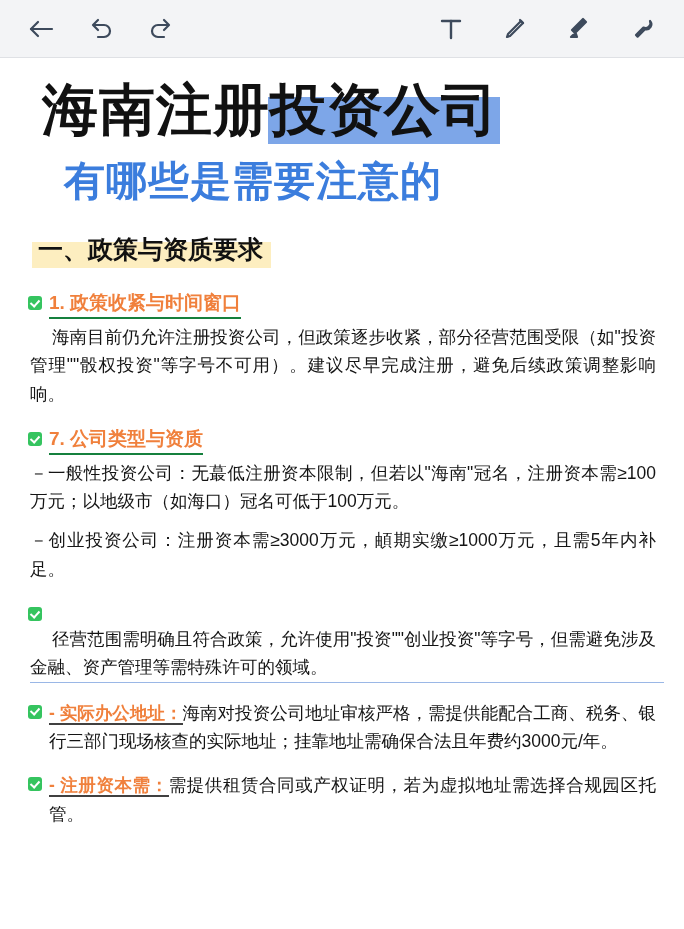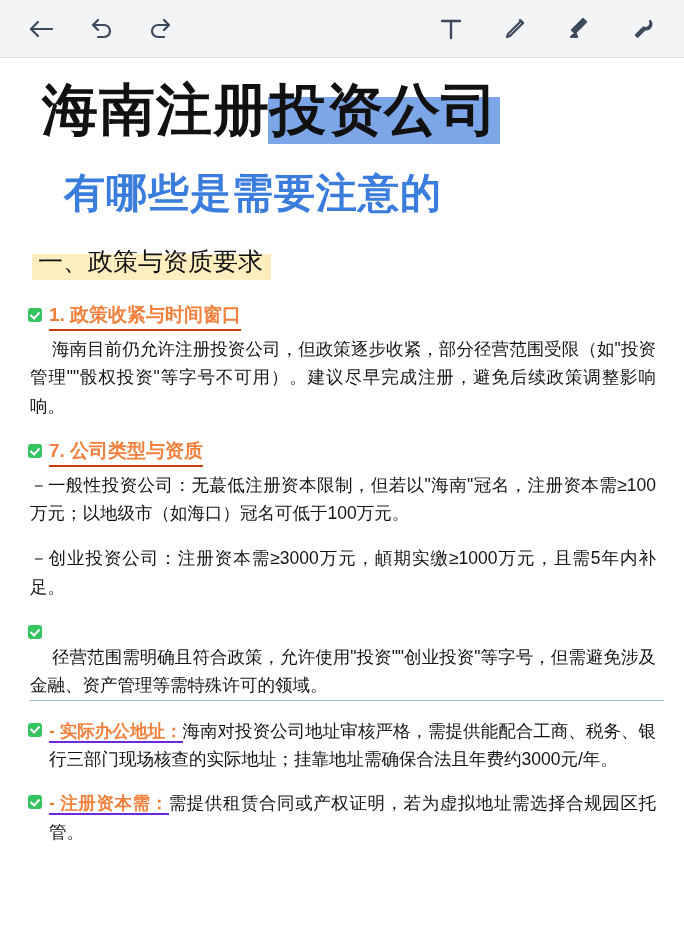--- a/index.html
+++ b/index.html
@@ -77,28 +77,28 @@
     top: 30%;
     bottom: -4%;
     background: #7da6e8;
     z-index: -1;
   }
   .title-sub {
     font-size: 41px;
     font-weight: bold;
     color: #3b7ddd;
     letter-spacing: 1px;
-    margin: 24px 0 0 44px;
+    margin: 12px 0 0 44px;
     white-space: nowrap;
   }
 
   
   .section-head {
     font-size: 25px;
-    font-weight: normal;
+    font-weight: bold;
     color: #111111;
     margin: 24px 0 6px 18px;
     display: inline-block;
     position: relative;
     white-space: nowrap;
   }
   .section-head::before {
     content: "";
     position: absolute;
     left: -6px;
@@ -137,55 +137,55 @@
     border-width: 0 2px 2px 0;
     transform: rotate(42deg);
   }
   .sub-head-text {
     font-size: 19px;
     font-weight: bold;
     color: #f0803c;
     line-height: 1.35;
   }
   .sub-head-text.underlined {
-    border-bottom: 2px solid #c2410c;
+    border-bottom: 2px solid #15803d;
     padding-bottom: 1px;
   }
 
   .para {
     font-size: 17.5px;
     line-height: 1.62;
     color: #141414;
     margin: 3px 0 0 10px;
     text-align: justify;
     padding-right: 8px;
   }
   .para.indent { text-indent: 22px; }
-  .para.tight { margin-top: 17px; }
+  .para.tight { margin-top: 11px; }
   .u-blue { border-bottom: 1.5px solid #9ab7e6; }
 
   .inline-row {
     display: flex;
     align-items: flex-start;
     gap: 7px;
     margin: 16px 0 0 8px;
   }
   .inline-row .body {
     font-size: 17.5px;
     line-height: 1.62;
     color: #141414;
     text-align: justify;
     padding-right: 8px;
   }
   .lead-orange {
     font-weight: bold;
     color: #f0803c;
   }
   .lead-orange.underlined {
-    border-bottom: 2px solid #6d28d9;
+    border-bottom: 2px solid #404040;
   }
 </style>
 </head>
 <body>
 
 <div class="toolbar">
   <div class="tool-left">
     <div class="tool-btn">
       <svg width="28" height="24" viewBox="0 0 28 24" fill="none" stroke="#3d4a5c" stroke-width="2.2" stroke-linecap="round" stroke-linejoin="round">
         <path d="M25 12H4"></path>

